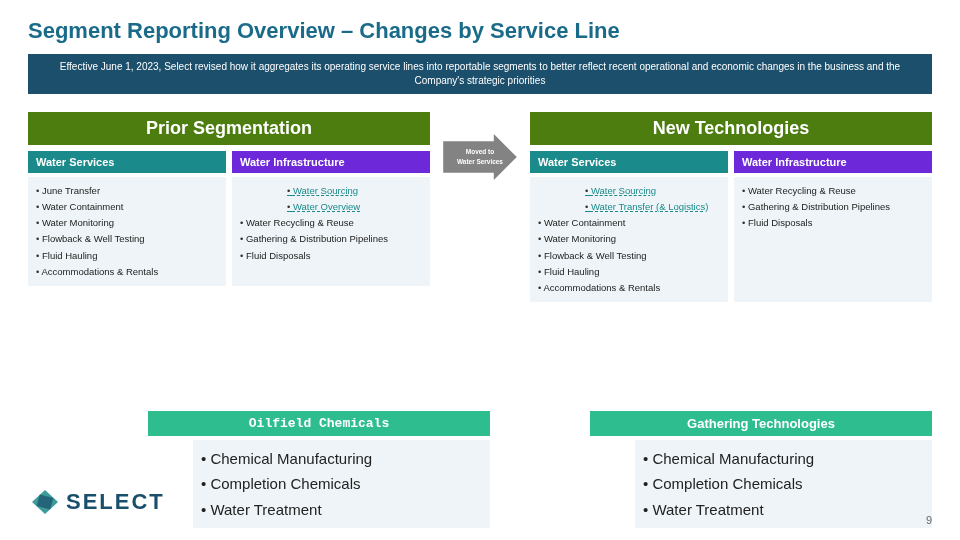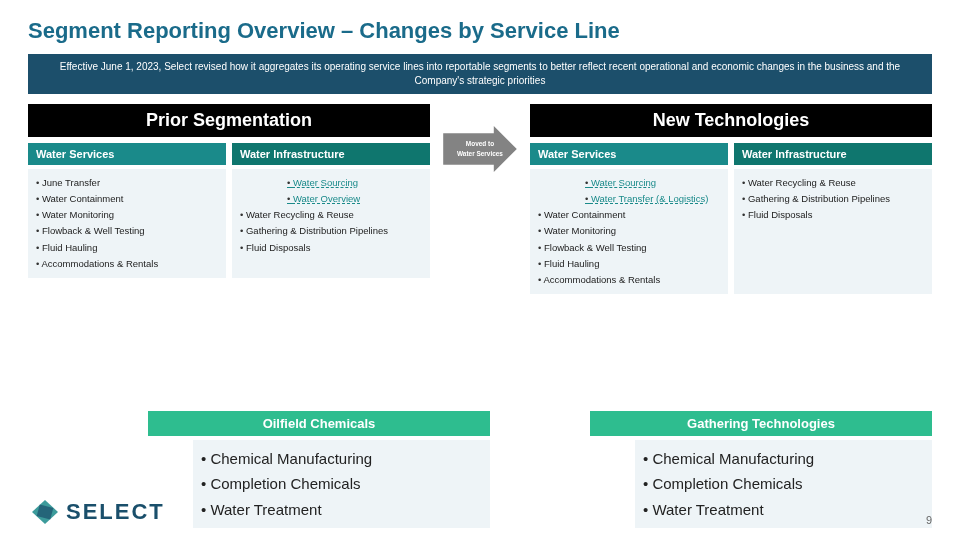--- a/index.html
+++ b/index.html
@@ -24,37 +24,37 @@
       font-size: 22px;
       font-weight: bold;
       margin-bottom: 10px;
     }
     .notice-bar {
       background: #1c4f6b;
       color: white;
       font-size: 10px;
       text-align: center;
       padding: 6px 10px;
-      margin-bottom: 10px;
+      margin-bottom: 18px;
       line-height: 1.4;
     }
     .main-content {
       display: flex;
       flex: 1;
       gap: 10px;
       align-items: flex-start;
     }
     .half {
       flex: 1;
       display: flex;
       flex-direction: column;
       gap: 6px;
     }
     .section-header {
-      background: #000000;
+      background: #4d7c0f;
       color: white;
       font-size: 18px;
       font-weight: bold;
       text-align: center;
       padding: 6px 10px;
     }
     .columns {
       display: flex;
       gap: 6px;
     }
@@ -65,21 +65,21 @@
       gap: 4px;
     }
     .col-header {
       background: #1a8a8a;
       color: white;
       font-size: 11px;
       font-weight: bold;
       padding: 5px 8px;
     }
     .col-header.infra {
-      background: #0f766e;
+      background: #6d28d9;
     }
     .col-body {
       background: #eef4f7;
       padding: 6px 8px;
       font-size: 9.5px;
       color: #222;
       line-height: 1.7;
       flex: 1;
     }
     .col-body ul {
@@ -127,20 +127,21 @@
       gap: 4px;
       margin-left: 0;
     }
     .chem-header {
       background: #2ebd8f;
       color: white;
       font-size: 13px;
       font-weight: bold;
       text-align: center;
       padding: 5px 8px;
+      font-family: Liberation Mono, monospace;
     }
     .chem-body {
       background: #eef4f7;
       padding: 6px 8px;
       font-size: 15px;
       color: #222;
       line-height: 1.7;
       margin-left: 45px;
     }
     .chem-body ul {
@@ -153,21 +154,21 @@
     .chem-tech-header {
       background: #2ebd8f;
       color: white;
       font-size: 13px;
       font-weight: bold;
       text-align: center;
       padding: 5px 8px;
     }
     .logo-area {
       position: absolute;
-      bottom: 14px;
+      bottom: 24px;
       left: 28px;
       display: flex;
       align-items: center;
       gap: 4px;
     }
     .logo-icon {
       width: 34px;
       height: 28px;
     }
     .logo-text {

